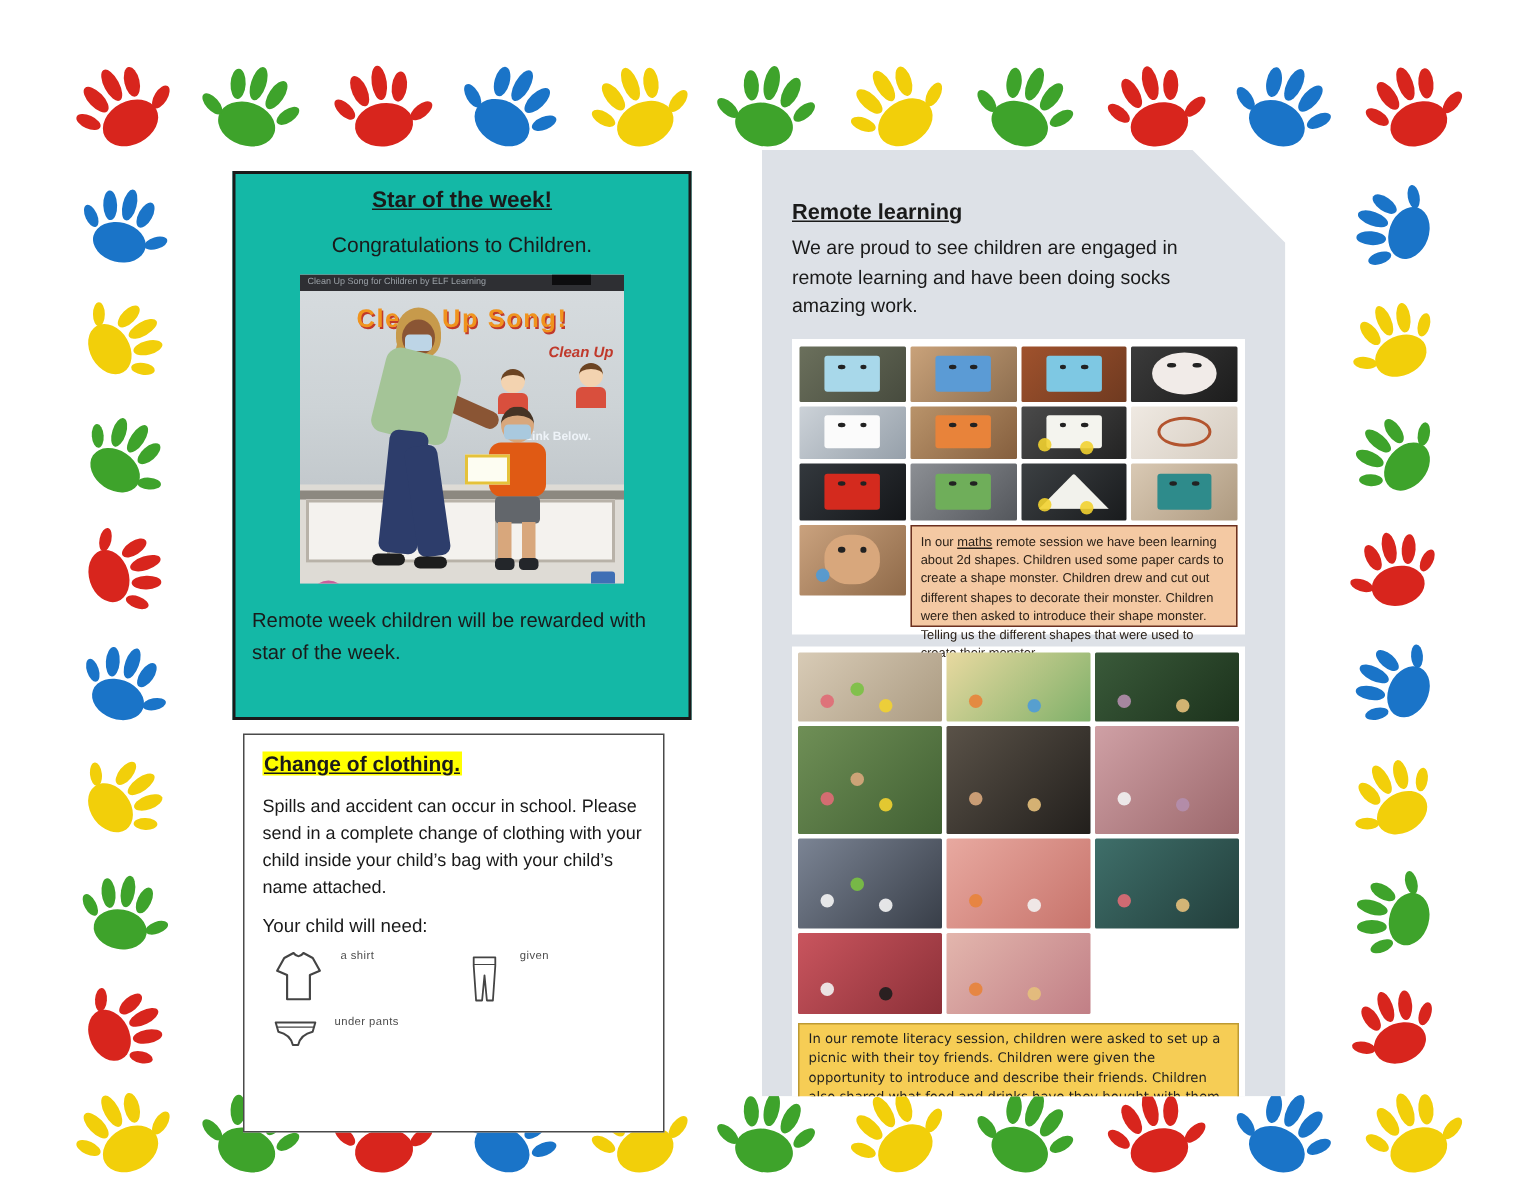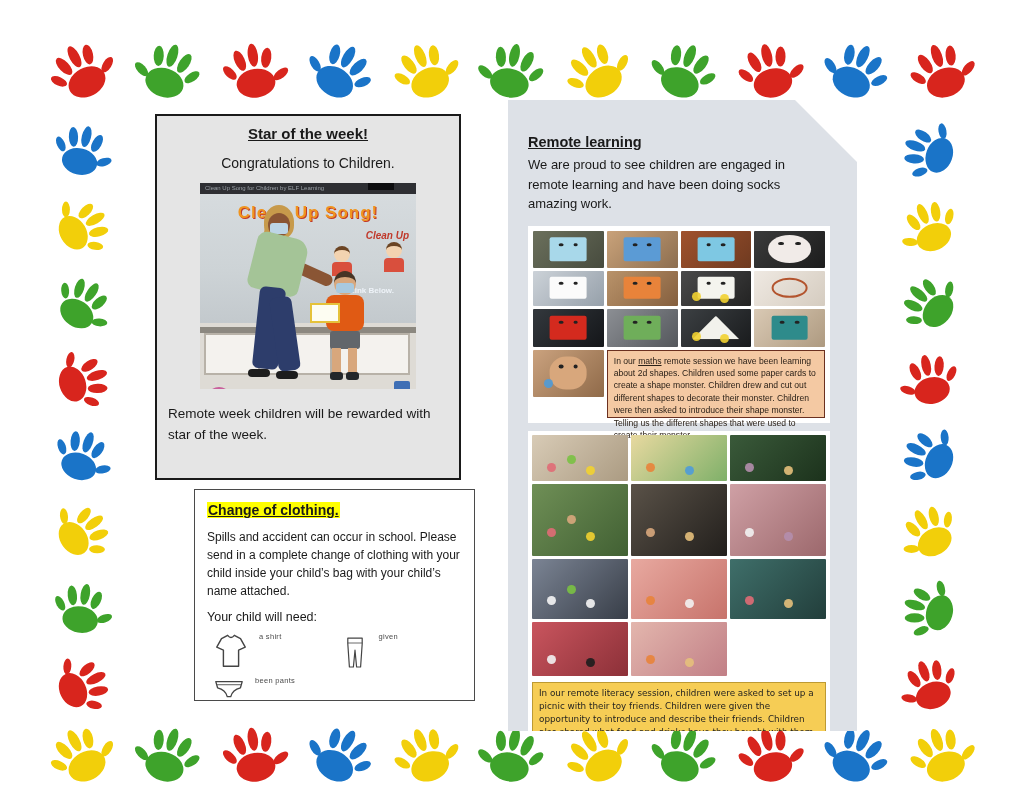--- a/index.html
+++ b/index.html
@@ -12,21 +12,21 @@
   .hands-top    { left:46px; top:38px;  width:932px; height:76px; }
   .hands-bottom { left:46px; top:722px; width:932px; height:76px; }
   .hands-left   { left:48px;  top:120px; width:76px; height:600px; flex-direction:column; }
   .hands-right  { left:898px; top:120px; width:76px; height:600px; flex-direction:column; }
   .hand { width:72px; height:72px; flex:0 0 auto; }
   .hands-left .hand, .hands-right .hand { width:66px; height:66px; }
   .hand svg { width:100%; height:100%; display:block; }
 
   
   .star-box { position:absolute; left:155px; top:114px; width:306px; height:366px;
-              border:2px solid #1a1a1a; background:#e5e5e5; text-align:center; }
+              border:2px solid #1a1a1a; background:#14b8a6; text-align:center; }
   .star-title { margin-top:9px; font-size:15px; font-weight:bold; text-decoration:underline; }
   .star-congrats { margin-top:13px; font-size:14px; }
   .star-footer { margin-top:15px; padding:0 11px; text-align:left; font-size:13.5px; line-height:1.55; }
 
   
   .star-photo { position:relative; width:216px; height:206px; margin:12px auto 0; overflow:hidden;
                 background:#c7ccd0; }
   .vid-bar { position:absolute; left:0; top:0; width:100%; height:11px; background:#2e2f33; }
   .vid-bar-text { position:absolute; left:5px; top:2px; font-size:6px; color:#9aa0a6; white-space:nowrap; }
   .vid-tab { position:absolute; right:22px; top:0; width:26px; height:7px; background:#0d0d0f; }
@@ -73,22 +73,22 @@
   .c-shirt { position:absolute; left:4px; top:24px; width:38px; height:36px; border-radius:8px; background:#e05a14; }
   .c-cert { position:absolute; left:-12px; top:32px; width:30px; height:20px; background:#fdfdf2;
             border:2px solid #e5c23a; }
   .c-shorts { position:absolute; left:8px; top:60px; width:30px; height:18px; border-radius:3px; background:#62666b; }
   .c-leg1,.c-leg2 { position:absolute; width:9px; height:26px; background:#d8a77c; top:77px; }
   .c-leg1 { left:10px; } .c-leg2 { left:26px; }
   .c-shoe1,.c-shoe2 { position:absolute; width:13px; height:8px; border-radius:3px; background:#23262a; top:101px; }
   .c-shoe1 { left:8px; } .c-shoe2 { left:24px; }
 
   
-  .clothing-box { position:absolute; left:162px; top:489px; width:281px; height:212px;
-                  border:1px solid #4a4a4a; background:#fff; padding:11px 12px;margin-left:32px; }
+  .clothing-box { position:absolute; left:162px; top:489px; width:281px; height:266px;
+                  border:1px solid #4a4a4a; background:#fff; padding:11px 12px; }
   .clothing-title { display:inline-block; font-size:14px; font-weight:bold; text-decoration:underline;
                     background:var(--highlight,#ffff00); padding:0 1px; }
   .clothing-body { margin-top:9px; font-size:12px; line-height:1.5; }
   .clothing-need { margin-top:10px; font-size:12.5px; }
   .clothing-items { margin-top:8px; display:grid; grid-template-columns:1fr 1fr; row-gap:2px; }
   .cl-item { display:flex; gap:4px; }
   .cl-item svg { flex:0 0 auto; }
   .cl-label { font-size:7.5px; color:#4c4c4c; letter-spacing:.3px; }
 
   
@@ -672,21 +672,21 @@
           <path d="M32 8 H68 V22 L64 80 H54 L50 38 L46 80 H36 L32 22 Z" fill="#fff" stroke="#444" stroke-width="3" stroke-linejoin="round"></path>
           <line x1="32" y1="20" x2="68" y2="20" stroke="#444" stroke-width="2"></line>
         </svg>
         <span class="cl-label">given</span>
       </div>
       <div class="cl-item">
         <svg width="44" height="28" viewBox="0 0 100 62">
           <path d="M20 12 H80 L76 26 Q58 30 54 46 H46 Q42 30 24 26 Z" fill="#fff" stroke="#444" stroke-width="3" stroke-linejoin="round"></path>
           <line x1="23" y1="19" x2="77" y2="19" stroke="#444" stroke-width="2"></line>
         </svg>
-        <span class="cl-label">been pants</span>
+        <span class="cl-label">under pants</span>
       </div>
     </div>
   </section>
 
   <section class="remote-panel">
     <div class="remote-title">Remote learning</div>
     <p class="remote-intro">We are proud to see children are engaged in remote learning and have been doing socks amazing work.</p>
 
     <div class="card card1">
       <div class="grid grid1">

